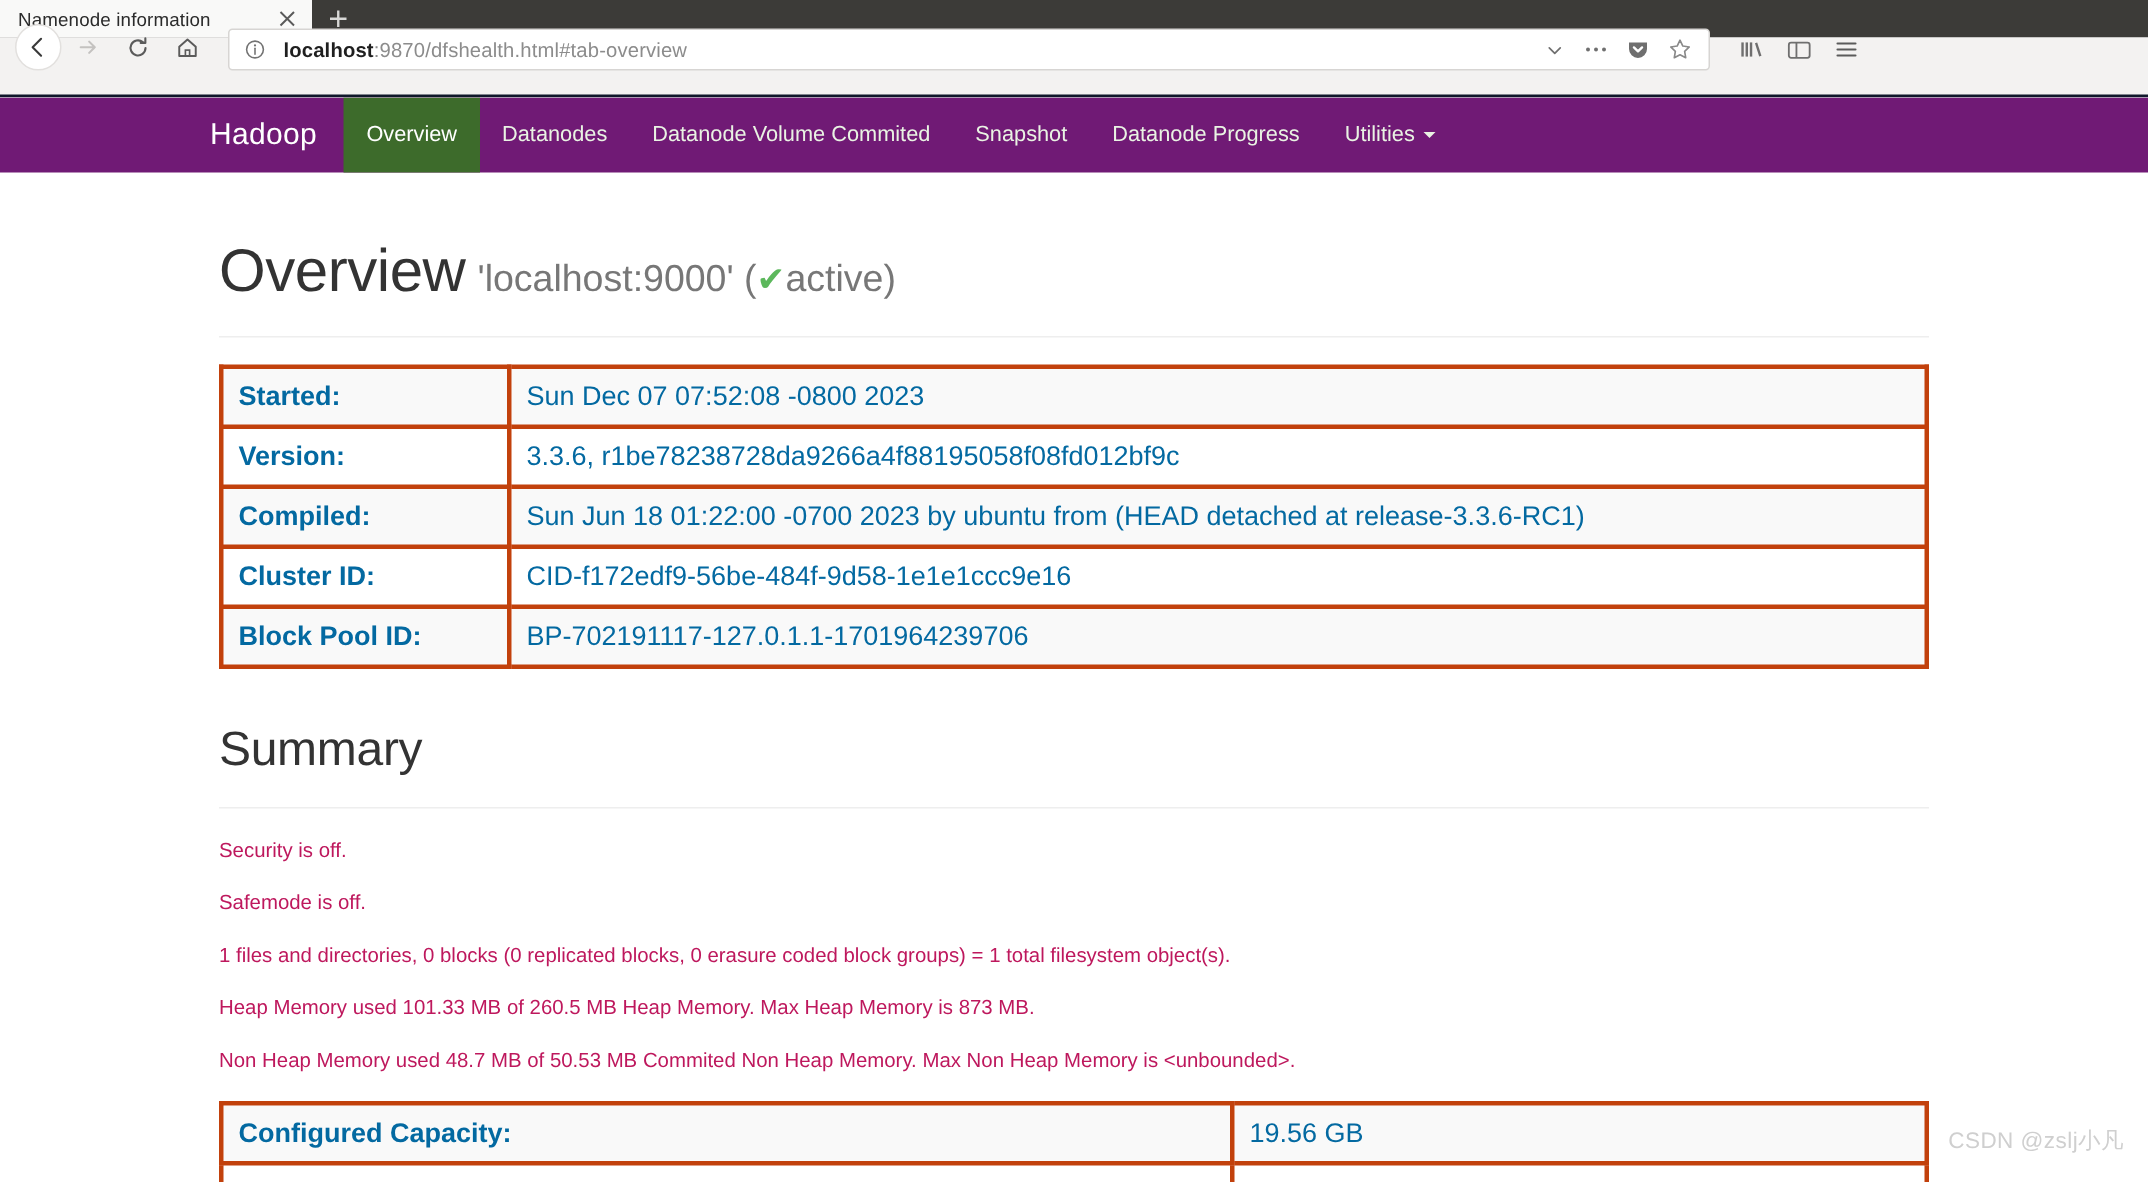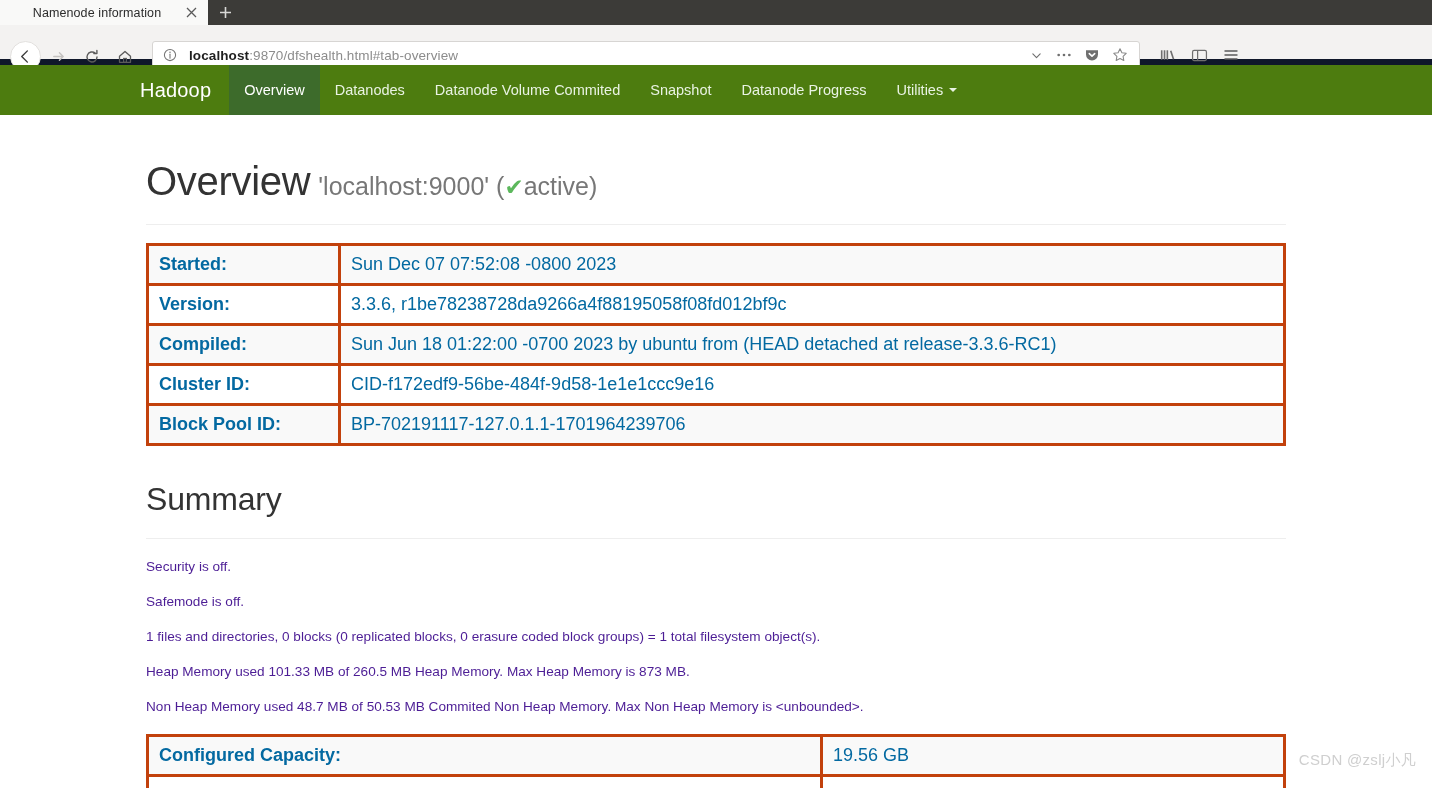--- a/index.html
+++ b/index.html
@@ -13,21 +13,20 @@
 
   
   .browser { width: 1432px; height: 789px; position: relative; }
 
   .tabstrip {
     height: 25px;
     background: #3c3b38;
     display: flex;
     align-items: flex-end;
     position: relative;
-    text-align: center;
   }
   .tab {
     width: 208px; height: 25px;
     background: #f9f9f8;
     display: flex; align-items: center;
     padding: 0 8px 0 12px;
     position: relative;
   }
   .tab-title {
     flex: 1 1 auto;
@@ -44,23 +43,23 @@
   .newtab {
     width: 34px; height: 25px;
     display: flex; align-items: center; justify-content: center;
     color: #d8d8d6; font-size: 17px; line-height: 1;
     font-weight: 300;
   }
 
   .navbar-chrome {
     height: 40px;
     background: #f3f2f1;
-    display: flex; align-items: flex-start;
+    display: flex; align-items: flex-end;
     padding: 16px 8px;
-    border-bottom: 6px solid #0f172a;
+    border-bottom: 2px solid #0f172a;
     position: relative;
   }
   .navbtn {
     width: 31px; height: 31px; margin-right: 2px;
     display: flex; align-items: center; justify-content: center;
     color: #5b5b5b;
     flex: 0 0 auto;
   }
   .navbtn.back {
     background: #ffffff;
@@ -100,21 +99,21 @@
     color: #6f6f6f;
   }
   .chrome-right { display: flex; align-items: center; margin-left: 6px; gap: 2px; }
   .chrome-right .url-icon { width: 30px; height: 28px; }
 
   
   .page { height: 723px; background: #ffffff; overflow: hidden; position: relative; }
 
   .hadoop-nav {
     height: 50px;
-    background: #4d7c0f;
+    background: #701a75;
     display: flex; align-items: stretch;
     padding-left: 120px;
   }
   .brand {
     display: flex; align-items: center;
     padding: 0 18px 0 20px;
     color: #ffffff;
     font-size: 20px;
     letter-spacing: .2px;
   }
@@ -188,21 +187,21 @@
     font-weight: 400;
     color: #333333;
     margin: 36px 0 0 0;
     line-height: 1.1;
     letter-spacing: -.2px;
   }
 
   .summary-lines { margin-top: 18px; }
   .summary-line {
     font-size: 13.6px;
-    color: #4c1d95;
+    color: #be185d;
     margin-bottom: 16px;
     line-height: 1.4;
     white-space: nowrap;
   }
 
   .watermark {
     position: absolute;
     right: 16px; bottom: 18px;
     font-size: 15px;
     color: #cfcfcf;

